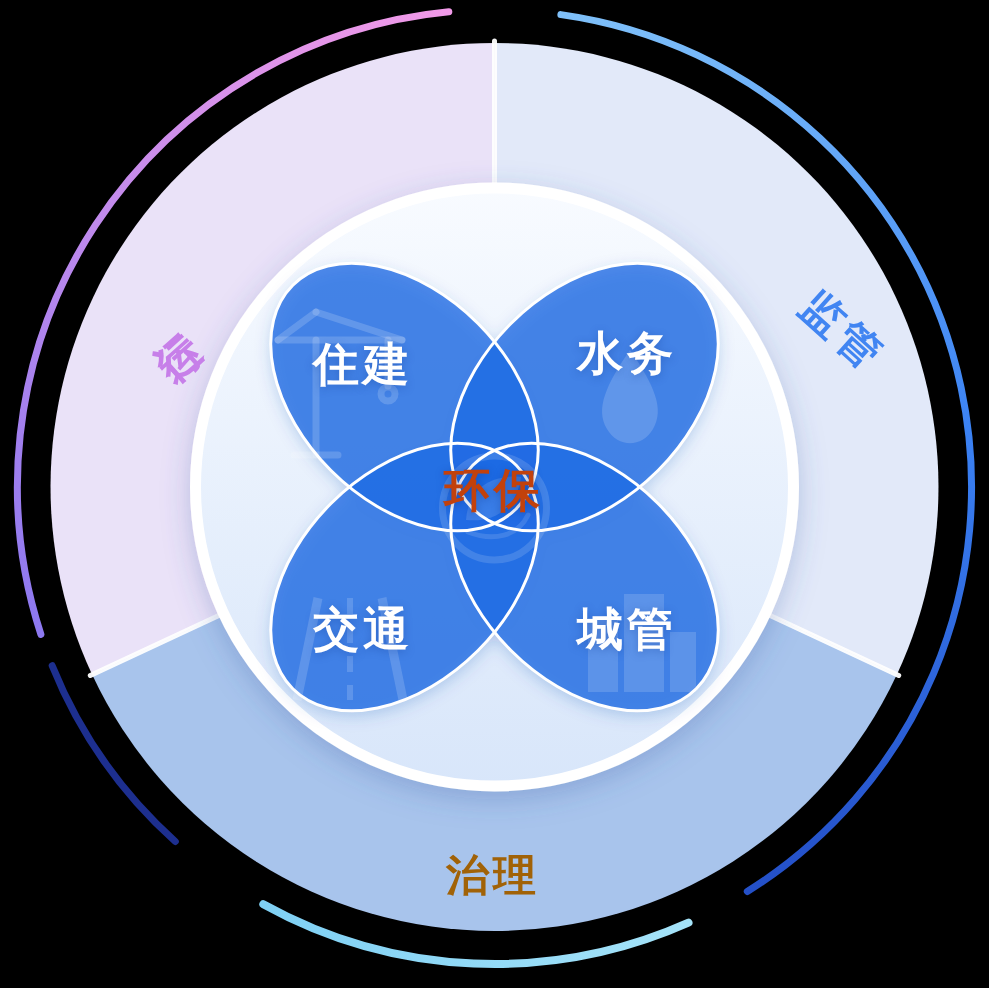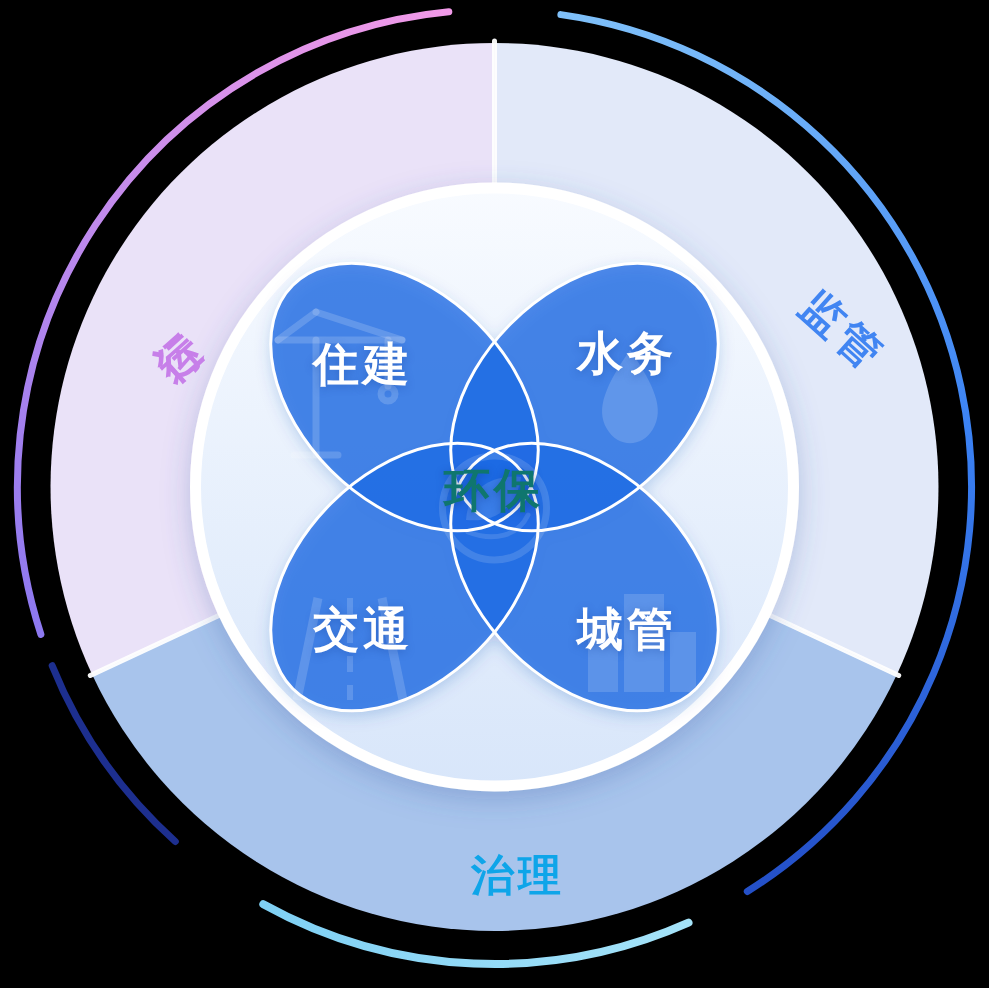--- a/index.html
+++ b/index.html
@@ -22,21 +22,21 @@
     letter-spacing:4px;
     user-select:none;
   }
   .petal-label{
     font-size:46px;
     color:#ffffff;
     text-shadow:0 2px 8px rgba(20,60,150,0.35);
   }
   .center-label{
     font-size:46px;
-    color:#0f766e;
+    color:#c2410c;
     text-shadow:0 2px 8px rgba(10,40,120,0.4);
   }
   .sector-label{font-size:43px;}
   .sector-label.rot-left{
     writing-mode:vertical-rl;
     text-orientation:upright;
     transform:translate(-50%,-50%) rotate(-42deg);
   }
   .sector-label.rot-right{
     transform:translate(-50%,-50%) rotate(42deg);
@@ -145,15 +145,15 @@
 
   <div class="label petal-label" style="left:363px;top:365px">住建</div>
   <div class="label petal-label" style="left:627px;top:354px">水务</div>
   <div class="label petal-label" style="left:363px;top:630px">交通</div>
   <div class="label petal-label" style="left:627px;top:630px">城管</div>
 
   <div class="label center-label" style="left:494px;top:491px">环保</div>
 
   <div class="label sector-label rot-left" style="left: 143px; top: 317px; color: rgb(199, 127, 233);">运行</div>
   <div class="label sector-label rot-right" style="left: 842px; top: 331px; color: rgb(65, 133, 242);">监管</div>
-  <div class="label sector-label" style="left: 518px; top: 876px; color: #0ea5e9;">治理</div>
+  <div class="label sector-label" style="left: 493px; top: 876px; color: #a16207;">治理</div>
 
 </div>
 
 </body></html>

